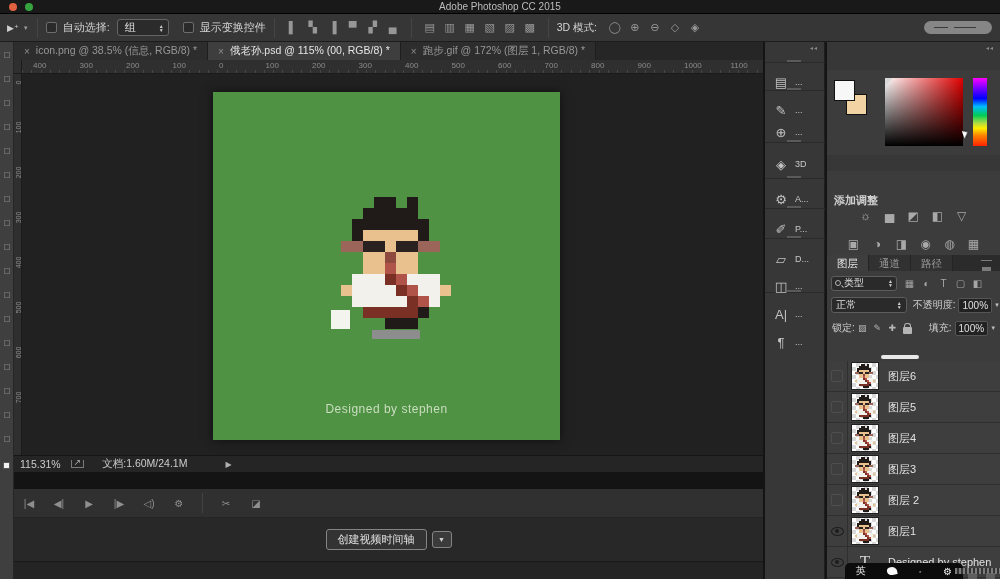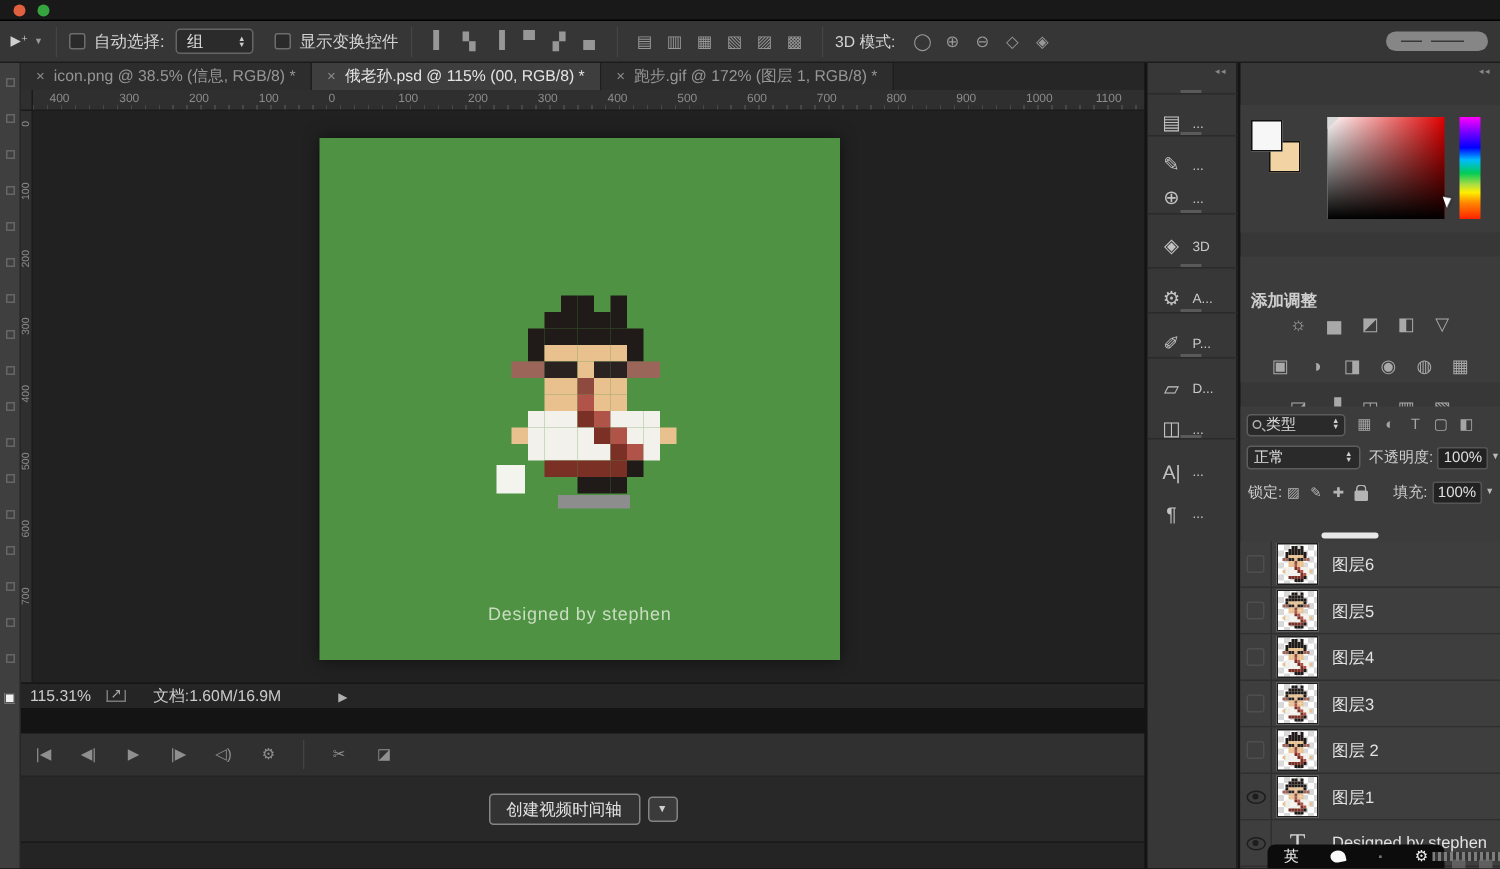--- a/index.html
+++ b/index.html
@@ -133,20 +133,21 @@
   .cornerIc { position:absolute; top:573px; width:9px; height:6px; background:#6f6f6f; opacity:.7; }
 </style>
 </head>
 <body>
 
 <div id="app">
 
   <div id="menubar">
     <div class="light" style="left: 9px; background: rgb(224, 96, 63);" id="lightClose"></div>
     <div class="light" style="left: 25px; background: rgb(53, 164, 63);" id="lightZoom"></div>
+    <div id="winTitle">Adobe Photoshop CC 2015</div>
   </div>
 
   <div id="optionsbar">
     <div class="row">
       <span class="movetool">▶⁺</span>
       <span style="font-size:6px;color:#9a9a9a;margin-left:4px;">▼</span>
       <span class="sep"></span>
       <span class="cb"></span>
       <span class="obtxt" style="margin-left:6px;">自动选择:</span>
       <span class="dd" style="margin-left:7px;width:52px;">
@@ -337,21 +338,21 @@
         </div>
       <div id="whiteBlock" style="background: rgb(244, 244, 239);"></div>
       <div id="shadow" style="background: rgb(141, 141, 141);"></div>
       <div id="credit">Designed by stephen</div>
     </div>
   </div>
 
   <div id="statusbar">
     <span style="margin-left:6px;">115.31%</span>
     <span class="exp">↗</span>
-    <span>文档:1.60M/16.9M</span>
+    <span>文档:1.60M/24.1M</span>
     <span class="arr">▶</span>
   </div>
 
   <div id="tlControls">
       <div class="tlbtn">|◀</div>
       <div class="tlbtn">◀|</div>
       <div class="tlbtn">▶</div>
       <div class="tlbtn">|▶</div>
       <div class="tlbtn">◁)</div>
       <div class="tlbtn">⚙</div>
@@ -470,20 +471,26 @@
               <span class="adjic">▞</span>
               <span class="adjic">◫</span>
               <span class="adjic">▥</span>
               <span class="adjic">▧</span>
             </div>
           </div>
       </div>
     </div>
 
     <div class="section" style="top:213px;height:324px;">
+      <div class="ptabs">
+        <div class="ptab active">图层</div>
+        <div class="ptab">通道</div>
+        <div class="ptab">路径</div>
+        <div class="pmenu" style="right:8px;top:5px;"></div>
+      </div>
       <div class="pbody">
         <div class="lrow" style="top:2px;height:20px;">
           <div id="filterBox">
             <span class="mag"></span>
             <span>类型</span>
             <span class="st" style="margin-left:auto;">▲<span>▼</span></span>
           </div>
           <div id="filterIcons" style="display:flex;margin-left:4px;">
               <span class="ficon">▦</span>
               <span class="ficon">◐</span>

